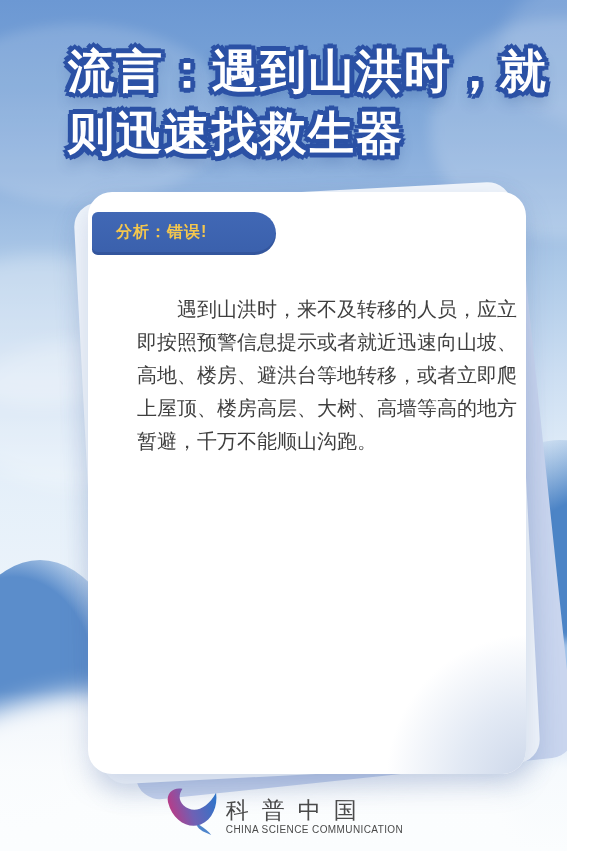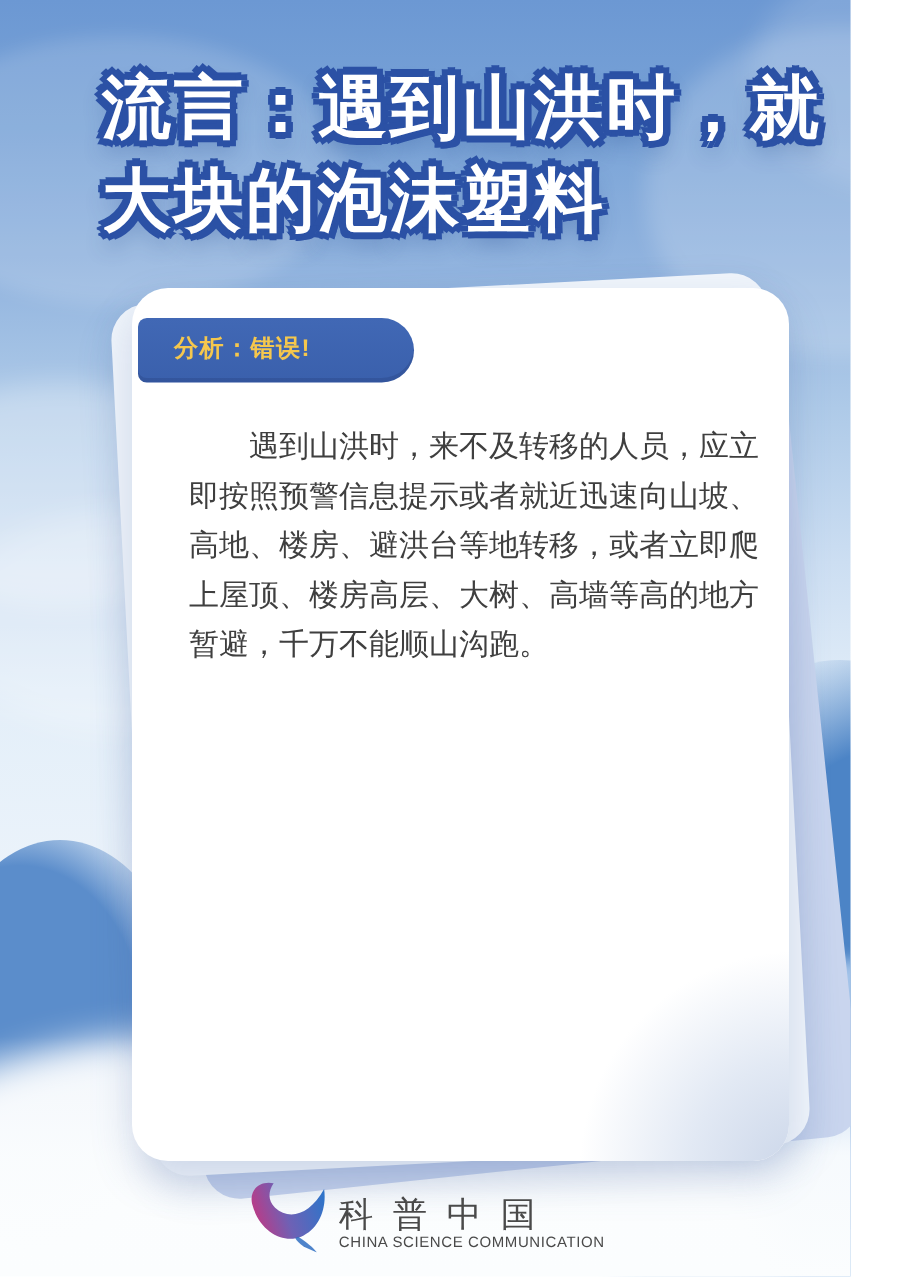--- a/index.html
+++ b/index.html
@@ -88,28 +88,28 @@
     box-shadow:inset 0 -3px 0 rgba(20,40,90,0.18);
   }
   .badge-label{
     font-size:16px;font-weight:bold;color:#F5C74D;
     white-space:pre;letter-spacing:1px;
   }
 
   
   .analysis-body{position:absolute;left:34px;top:86px;width:400px;}
   .analysis-body p{
-    margin:4px;font-size:20px;line-height:33px;color:#3F3F3F;
+    margin:15px;font-size:20px;line-height:33px;color:#3F3F3F;
     text-indent:2em;white-space:pre;
   }
 
   
   .footer{
     position:absolute;left:0;right:0;top:783px;z-index:6;
-    display:flex;justify-content:center;align-items:flex-start;gap:4px;
+    display:flex;justify-content:center;align-items:center;gap:4px;
   }
   .swoosh{width:58px;height:50px;flex:0 0 auto;margin-top:2px;}
   .logo-text{display:flex;flex-direction:column;margin-top:14px;}
   .logo-cn{
     font-size:23px;color:#4A4A4A;letter-spacing:13px;
     white-space:pre;line-height:24px;
   }
   .logo-en{
     font-size:10px;color:#4A4A4A;letter-spacing:0.4px;
     white-space:pre;margin-top:2px;
@@ -131,21 +131,21 @@
     <div class="cloud br-cloud1"></div>
     <div class="cloud br-cloud2"></div>
     <div class="cloud br-cloud3"></div>
     <div class="cloud white-cloud-left"></div>
     <div class="cloud white-cloud-mid"></div>
     <div class="white-band"></div>
   </div>
 
   <h1 class="title">
     <span class="title-line">流言：遇到山洪时，就</span>
-    <span class="title-line">大块的泡沫塑料</span>
+    <span class="title-line">则迅速找救生器</span>
   </h1>
 
   <div class="backcard back-lavender"></div>
   <div class="backcard back-white"></div>
 
   <div class="card">
     <div class="curl"></div>
 
     <div class="badge">
       <span class="badge-label">分析：错误!</span>

